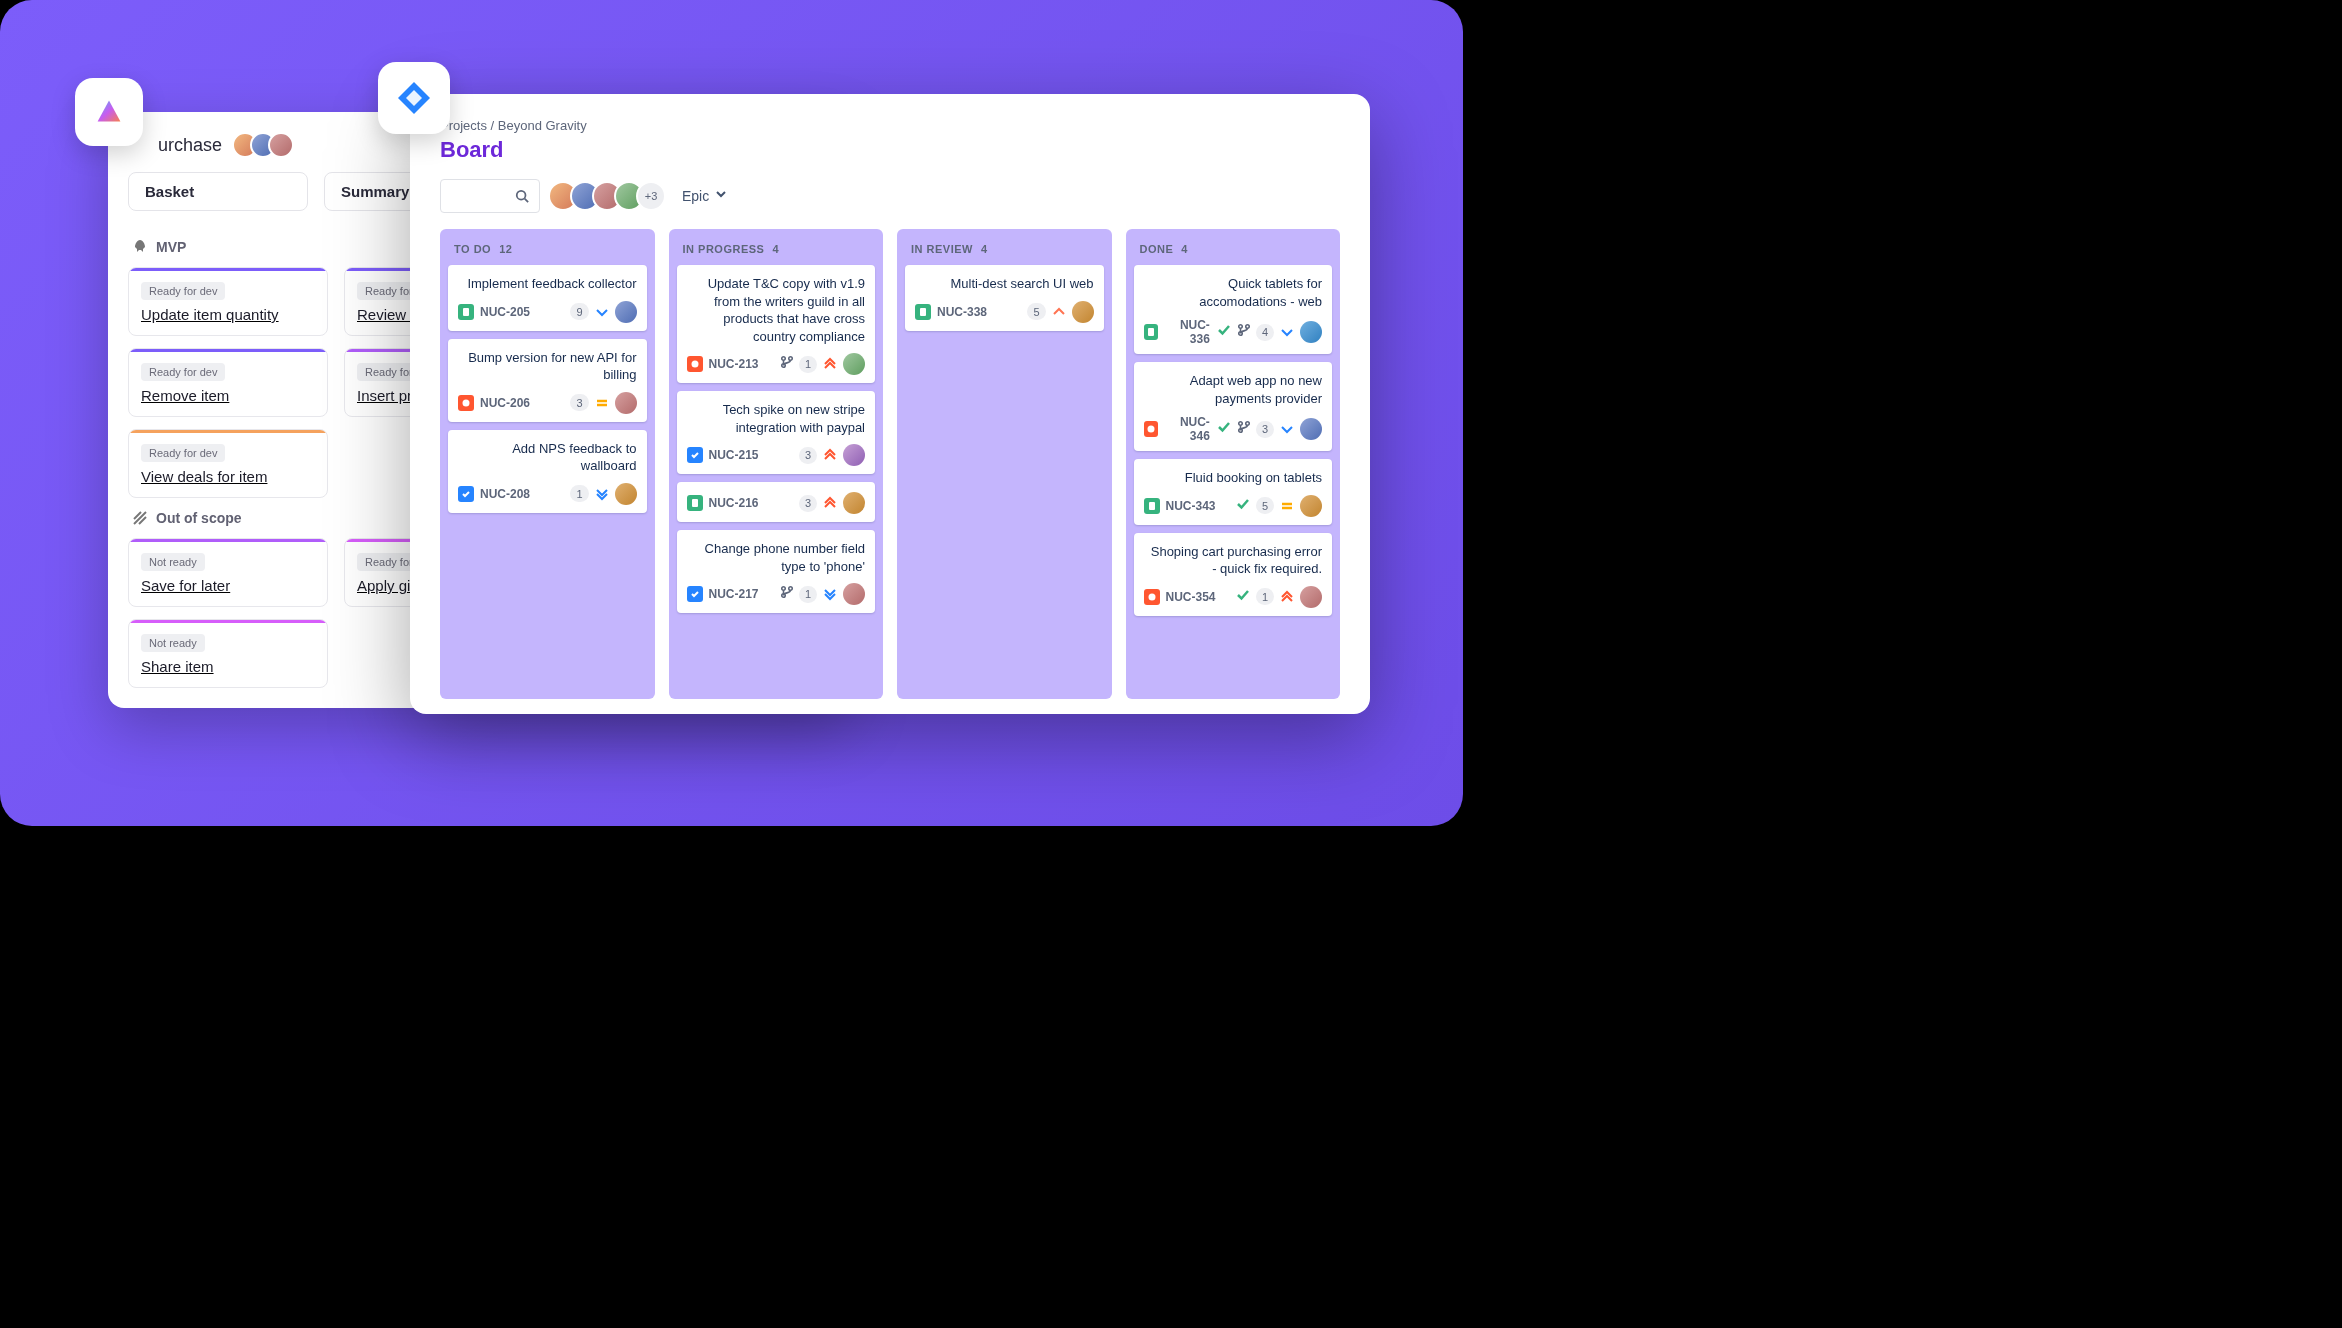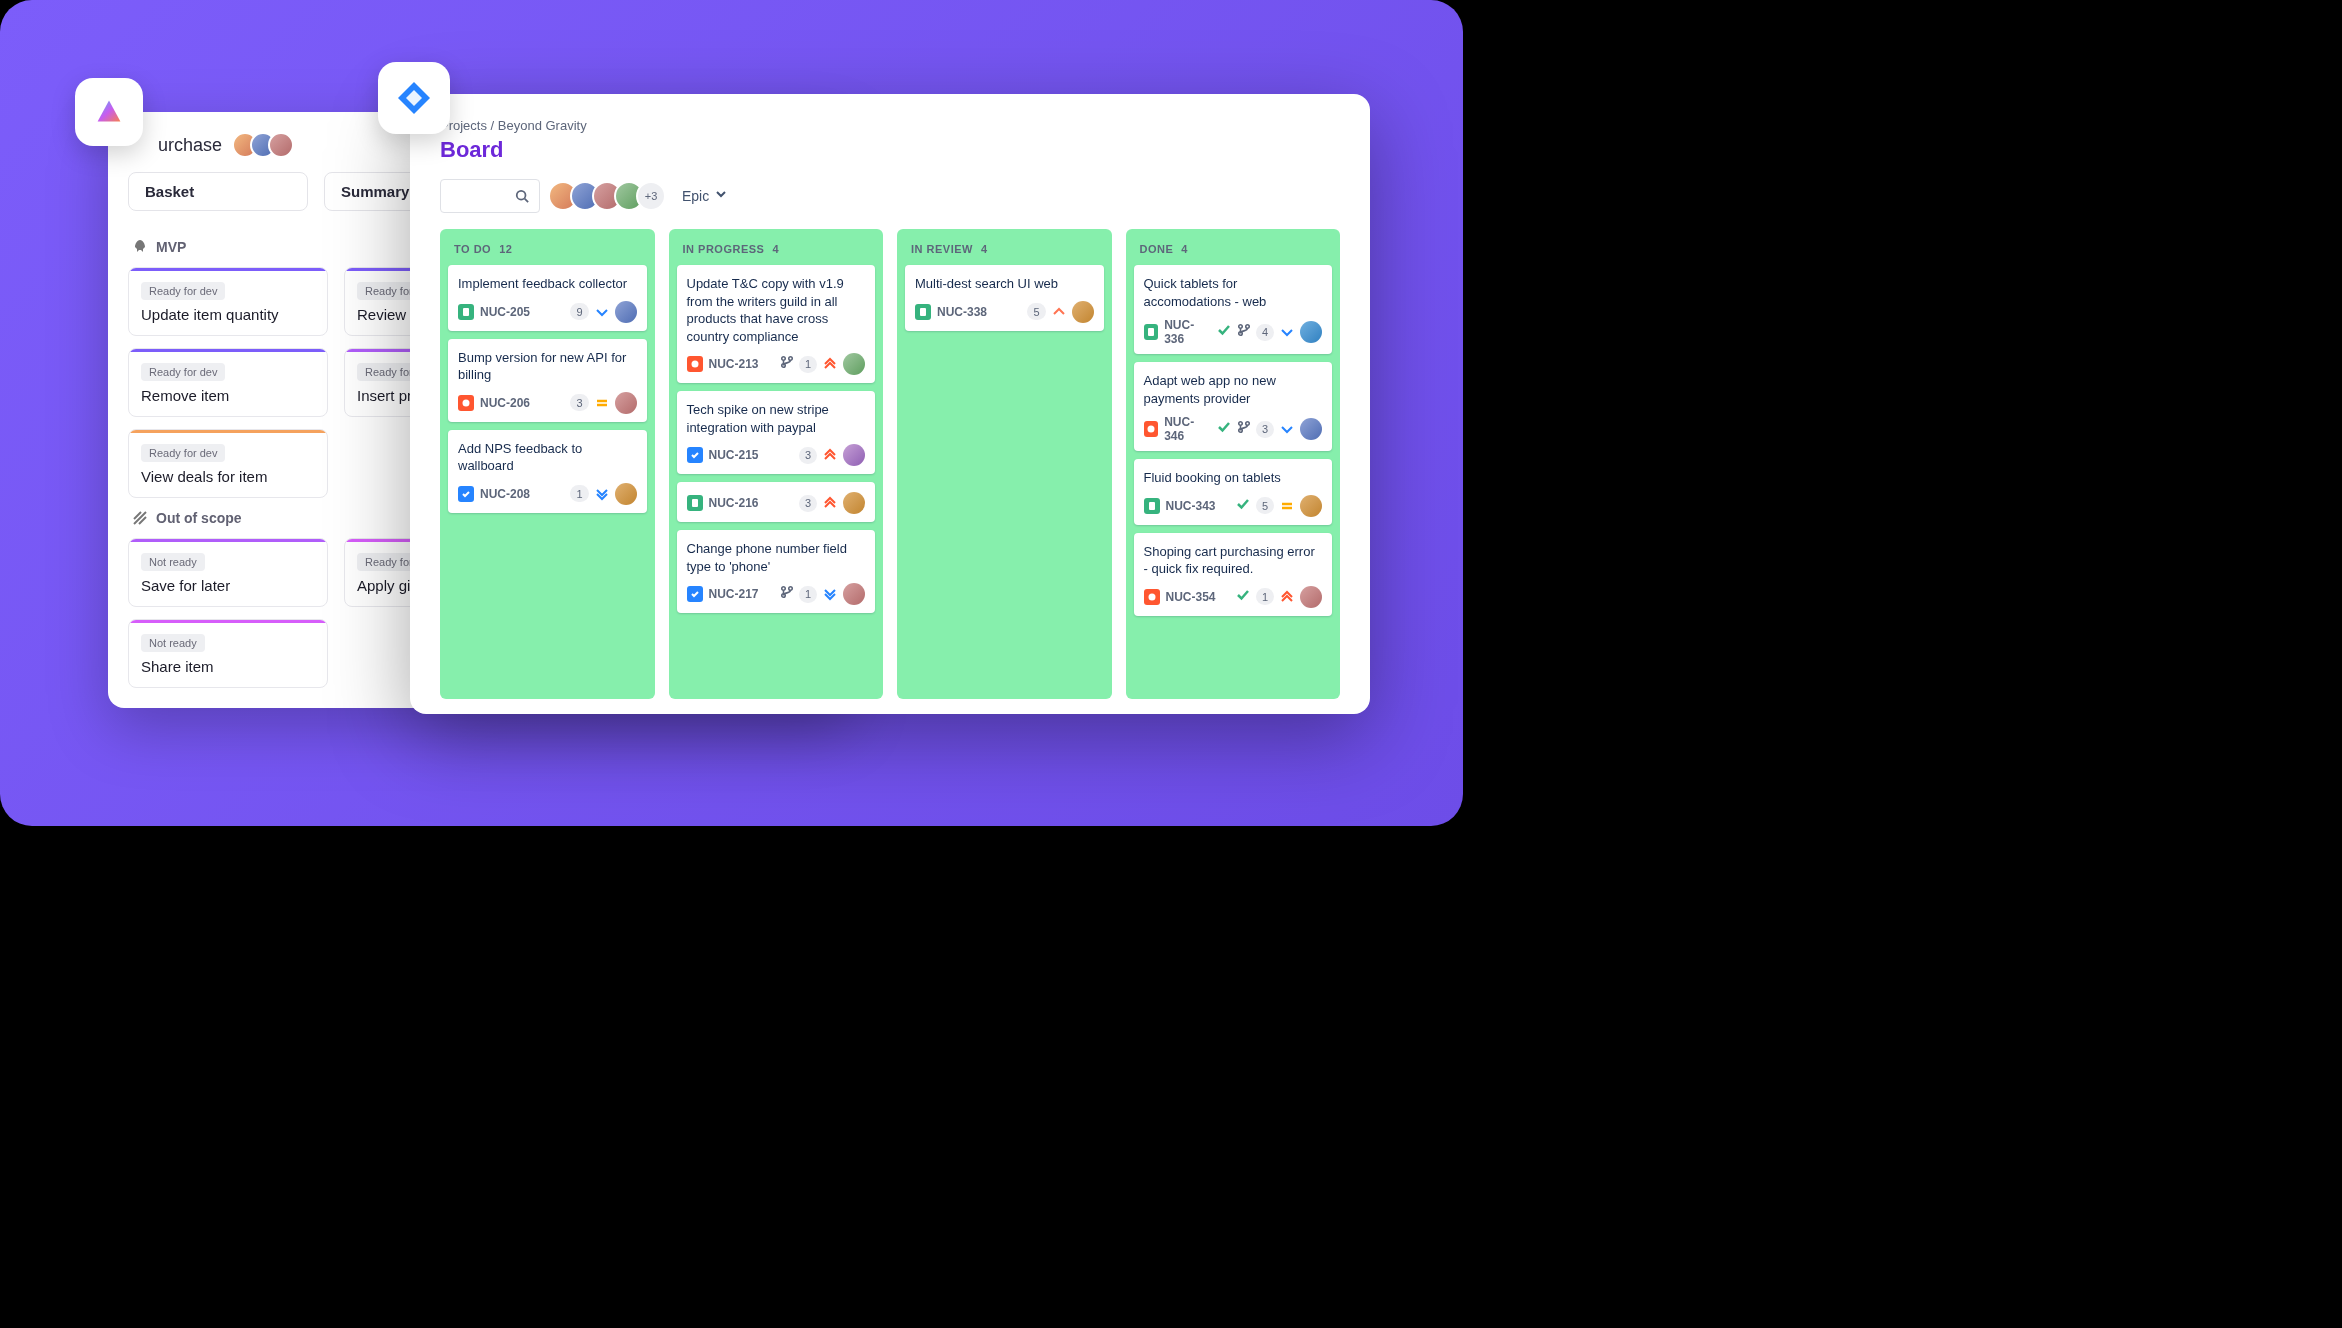--- a/index.html
+++ b/index.html
@@ -24,42 +24,42 @@
 
 .left-cols { display: flex; gap: 16px; }
 .left-col { display: flex; flex-direction: column; gap: 12px; width: 200px; }
 
 .lcard { background: #fff; border: 1px solid #e7e7ec; border-radius: 8px; overflow: hidden; }
 .lcard .bar { height: 3px; width: 100%; }
 .bar-purple { background: #7c5dfa; }
 .bar-violet { background: #b05dfa; }
 .bar-orange { background: #f5a25d; }
 .bar-magenta { background: #d65dfa; }
-.lcard .body { padding: 10px 12px 12px; }
+.lcard .body { padding: 10px 12px 12px; text-decoration: underline; }
 .tag { display: inline-block; background: #eeeff2; color: #6a6a78; font-size: 11px; border-radius: 4px; padding: 3px 8px; margin-bottom: 6px; }
 .lcard-title { font-size: 15px; color: #1b1b28; font-weight: 400; }
 
 
 .right-app { position: absolute; left: 410px; top: 94px; width: 960px; height: 620px; background: #fff; border-radius: 16px; box-shadow: 0 24px 80px rgba(0,0,0,0.35); padding: 24px 30px; }
 .jira-logo { position: absolute; left: 378px; top: 62px; width: 72px; height: 72px; background: #fff; border-radius: 18px; box-shadow: 0 8px 24px rgba(0,0,0,0.18); display: flex; align-items: center; justify-content: center; z-index: 12; }
 .jira-logo svg { width: 40px; height: 40px; }
 
 .crumb { color: #5d667a; font-size: 13px; margin-bottom: 4px; }
 .board-title { font-size: 22px; font-weight: 600; color: #6d28d9; margin-bottom: 16px; }
 
 .jira-toolbar { display: flex; align-items: center; gap: 16px; margin-bottom: 16px; }
 .search-box { width: 100px; height: 34px; border: 1px solid #dfe1e6; border-radius: 4px; display: flex; align-items: center; justify-content: flex-end; padding: 0 10px; }
 .search-box svg { width: 14px; height: 14px; color: #5d667a; }
 .jira-avatars { display: flex; align-items: center; }
 .jira-avatars .jav { width: 30px; height: 30px; border-radius: 50%; border: 2px solid #fff; margin-left: -8px; }
 .more-av { width: 30px; height: 30px; border-radius: 50%; background: #eeeff2; color: #5d667a; font-size: 11px; display: flex; align-items: center; justify-content: center; margin-left: -8px; border: 2px solid #fff; }
 .epic-dd { display: flex; align-items: flex-start; gap: 6px; color: #42526e; font-size: 14px; cursor: pointer; }
 
 .columns { display: flex; gap: 14px; }
-.column { width: 222px; background: #86efac; border-radius: 6px; padding: 10px 8px; min-height: 470px; }
+.column { width: 222px; background: #c4b5fd; border-radius: 6px; padding: 10px 8px; min-height: 470px; text-align: right; }
 .col-hdr { display: flex; gap: 8px; color: #5d667a; font-size: 11px; font-weight: 600; letter-spacing: 0.5px; padding: 4px 6px 10px; }
 
 .jcard { background: #fff; border-radius: 4px; box-shadow: 0 1px 2px rgba(9,30,66,0.18); padding: 10px 10px 8px; margin-bottom: 8px; }
 .jcard-title { font-size: 13px; color: #172b4d; line-height: 1.35; margin-bottom: 8px; }
 .jmeta { display: flex; align-items: center; justify-content: space-between; gap: 6px; }
 .jleft { display: flex; align-items: center; gap: 6px; }
 .jright { display: flex; align-items: center; gap: 5px; }
 .issue-ico { width: 16px; height: 16px; border-radius: 3px; display: flex; align-items: center; justify-content: center; }
 .story { background: #36b37e; }
 .bug { background: #ff5630; }

